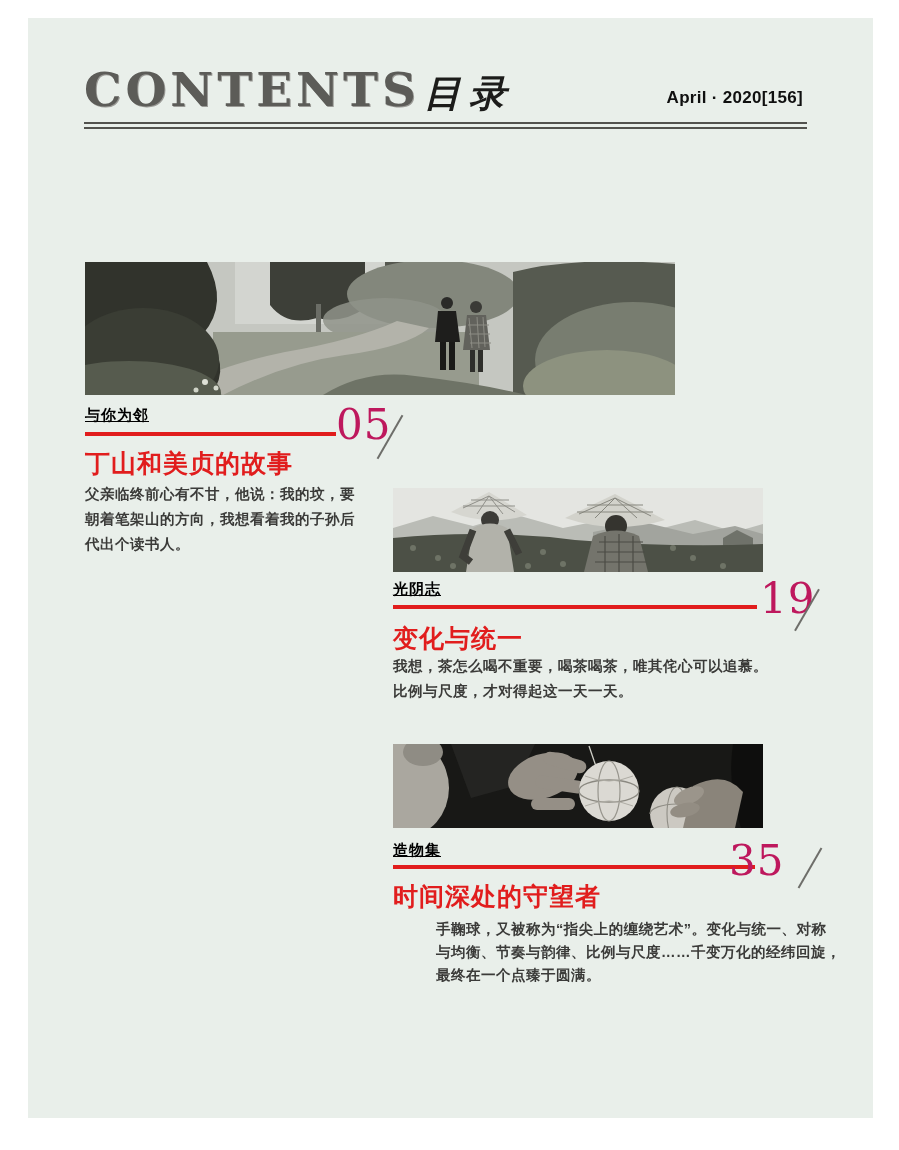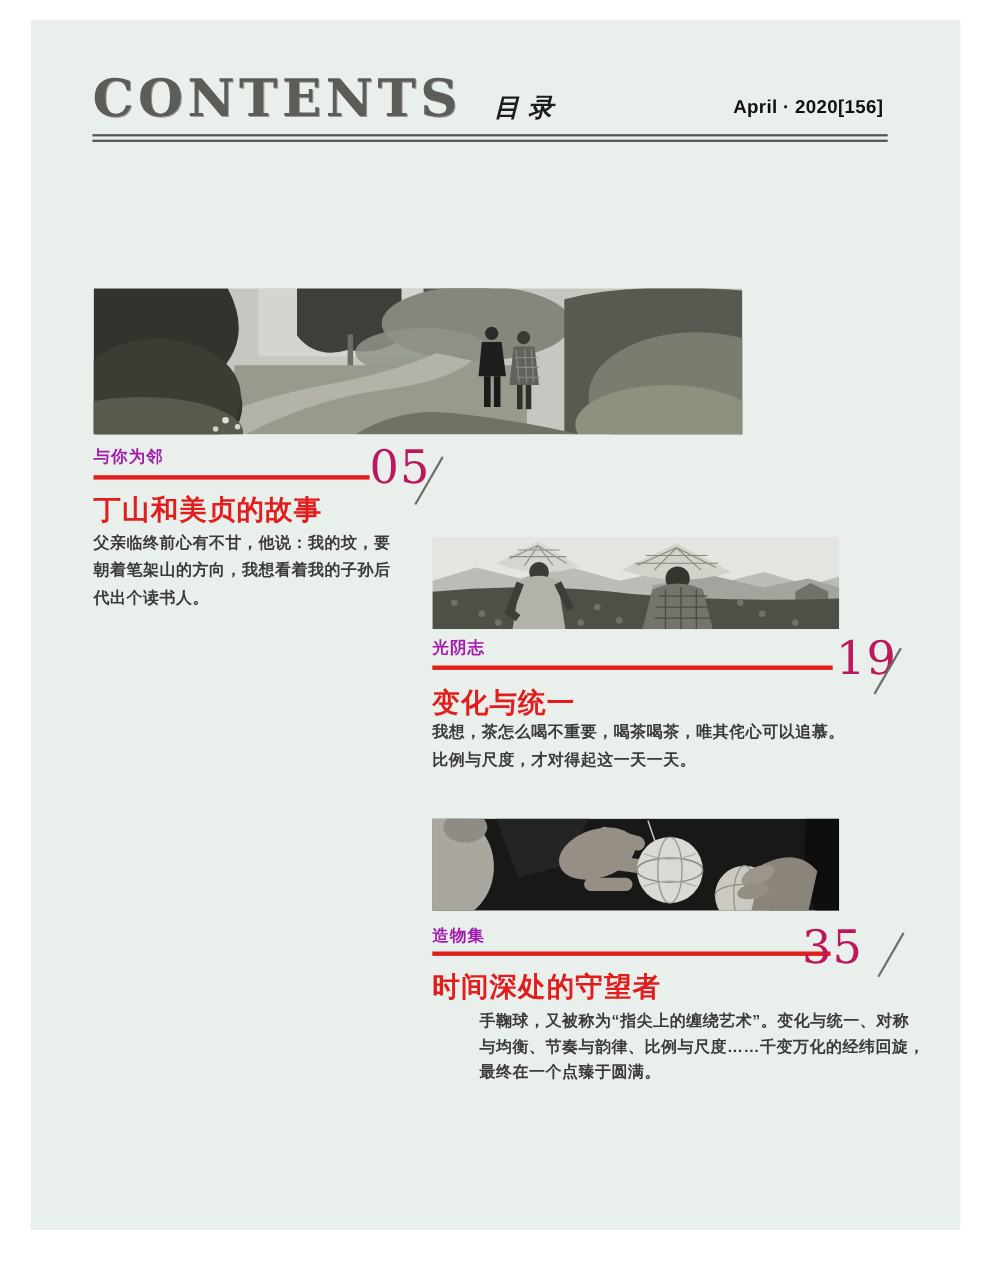--- a/index.html
+++ b/index.html
@@ -4,34 +4,34 @@
 <style>
   html,body{margin:0;padding:0;width:899px;height:1150px;background:#ffffff;overflow:hidden;}
   body{position:relative;font-family:"Liberation Sans","DejaVu Sans",sans-serif;}
   .page{position:absolute;left:28px;top:18px;width:845px;height:1100px;background:#e9efea;}
 
   
   .wordmark-row{position:absolute;left:56px;top:44px;display:flex;align-items:baseline;}
   .wordmark{font-family:"DejaVu Serif","Liberation Serif",serif;font-weight:bold;font-size:47px;
             letter-spacing:4px;color:#5c5c58;text-shadow:1px 1px 0 #9a9a96;}
   .wordmark-cn{font-family:"DejaVu Serif","Liberation Serif",serif;font-style:italic;font-weight:bold;
-               font-size:23px;color:#1c1c1a;margin-left:29px;letter-spacing:8px;}
+               font-size:37px;color:#1c1c1a;margin-left:4px;letter-spacing:8px;}
   .issue{position:absolute;right:70px;top:70px;font-size:17px;font-weight:bold;color:#101010;letter-spacing:0.3px;}
   .double-rule{position:absolute;left:56px;top:104px;width:723px;height:3px;
                border-top:2px solid #52524e;border-bottom:2px solid #52524e;}
 
   
   .photo{position:absolute;overflow:hidden;}
   .photo svg{display:block;width:100%;height:100%;}
   .photo-1{left:57px;top:244px;width:590px;height:133px;}
   .photo-2{left:365px;top:470px;width:370px;height:84px;}
   .photo-3{left:365px;top:726px;width:370px;height:84px;}
 
   
-  .category{position:absolute;font-size:15px;font-weight:bold;color:#a21caf;letter-spacing:1px;}
+  .category{position:absolute;font-size:15px;font-weight:bold;color:#000000;letter-spacing:1px;text-decoration:underline;}
   .redline{position:absolute;height:4px;background:#e11d1d;}
   .pagenum{position:absolute;font-family:"DejaVu Serif","Liberation Serif",serif;font-size:42px;
            line-height:42px;color:#be185d;letter-spacing:1px;}
   .slash{position:absolute;width:2px;background:#6e6e6a;}
   .art-title{position:absolute;font-size:25px;font-weight:bold;color:#e11d1d;letter-spacing:1px;}
   .excerpt{position:absolute;font-size:14.5px;font-weight:600;color:#3b3b39;white-space:pre-line;letter-spacing:0.5px;}
 
   
   .a1-cat{left:57px;top:388px;}
   .a1-line{left:57px;top:414px;width:251px;}

